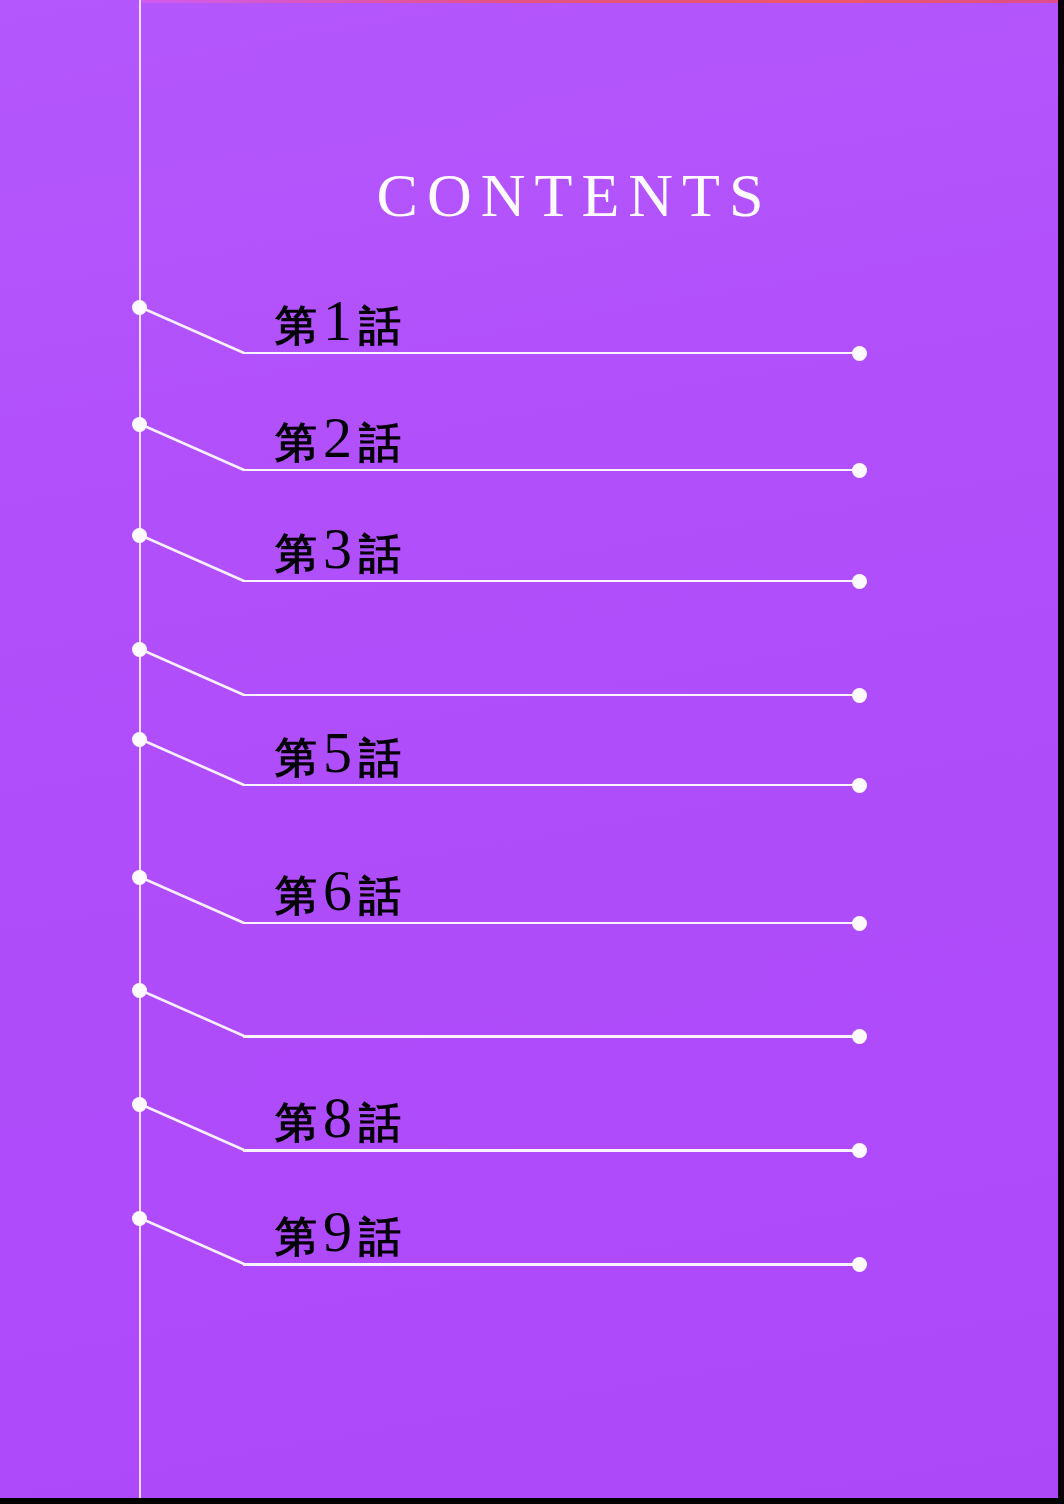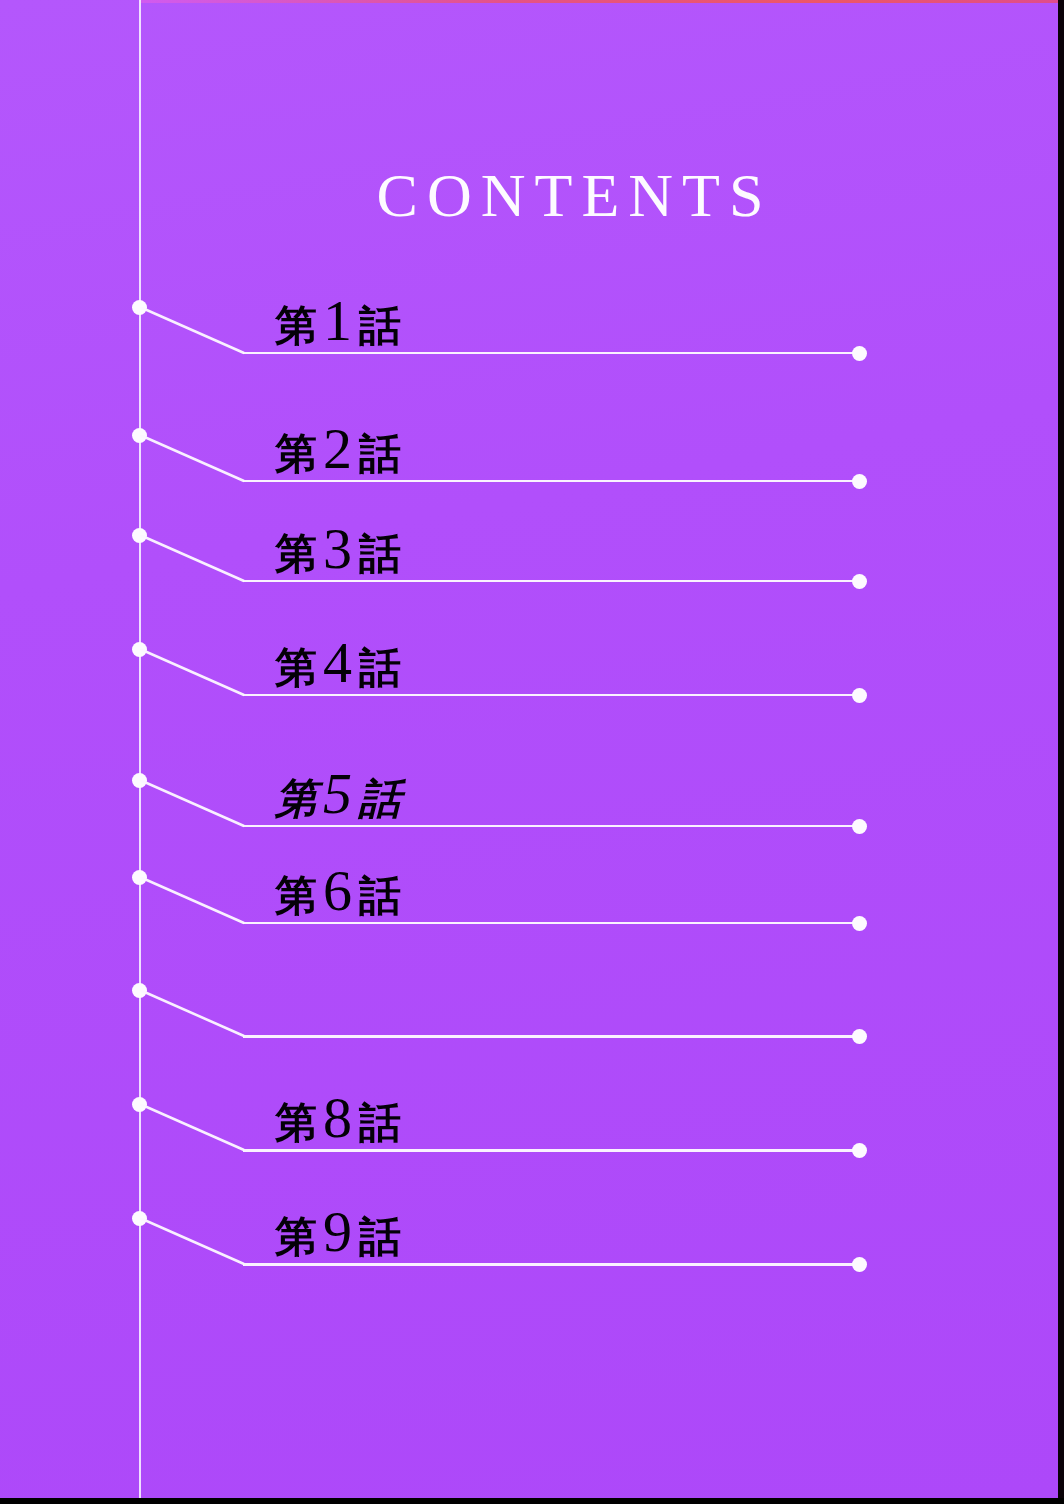--- a/index.html
+++ b/index.html
@@ -160,21 +160,21 @@
   <div id="entries">
       <div class="entry" style="top: 262px;">
         <span class="dot-left"></span>
         <span class="diag"><svg width="115" height="50" viewBox="0 0 115 50">
             <path class="diag-line" d="M0 0 L104 46"></path>
           </svg></span>
         <span class="rule"></span>
         <span class="dot-right"></span>
         <span class="label"><span class="kanji">第</span><span class="num">1</span><span class="kanji">話</span></span>
       </div>
-      <div class="entry" style="top: 390px;">
+      <div class="entry" style="top: 379px;">
         <span class="dot-left"></span>
         <span class="diag"><svg width="115" height="50" viewBox="0 0 115 50">
             <path class="diag-line" d="M0 0 L104 46"></path>
           </svg></span>
         <span class="rule"></span>
         <span class="dot-right"></span>
         <span class="label"><span class="kanji">第</span><span class="num">2</span><span class="kanji">話</span></span>
       </div>
       <div class="entry" style="top: 489.8px;">
         <span class="dot-left"></span>
@@ -185,23 +185,22 @@
         <span class="dot-right"></span>
         <span class="label"><span class="kanji">第</span><span class="num">3</span><span class="kanji">話</span></span>
       </div>
       <div class="entry" style="top: 603.7px;">
         <span class="dot-left"></span>
         <span class="diag"><svg width="115" height="50" viewBox="0 0 115 50">
             <path class="diag-line" d="M0 0 L104 46"></path>
           </svg></span>
         <span class="rule"></span>
         <span class="dot-right"></span>
-        <span class="label"><span class="kanji">第</span><span class="num">4</span><span class="kanji">話</span></span>
-      </div>
-      <div class="entry" style="top: 735px; font-style: italic;">
+      </div>
+      <div class="entry" style="top: 694px;">
         <span class="dot-left"></span>
         <span class="diag"><svg width="115" height="50" viewBox="0 0 115 50">
             <path class="diag-line" d="M0 0 L104 46"></path>
           </svg></span>
         <span class="rule"></span>
         <span class="dot-right"></span>
         <span class="label"><span class="kanji">第</span><span class="num">5</span><span class="kanji">話</span></span>
       </div>
       <div class="entry" style="top: 831.5px;">
         <span class="dot-left"></span>

